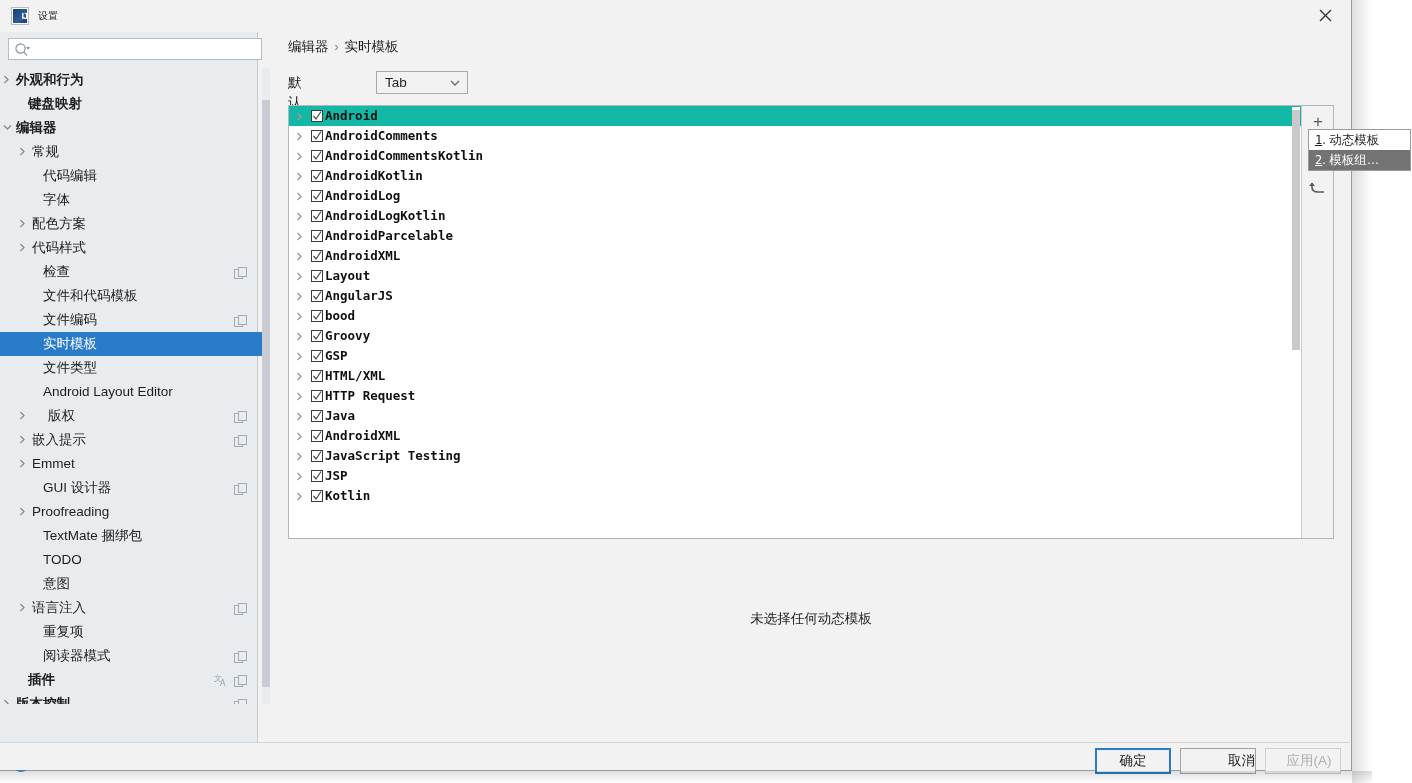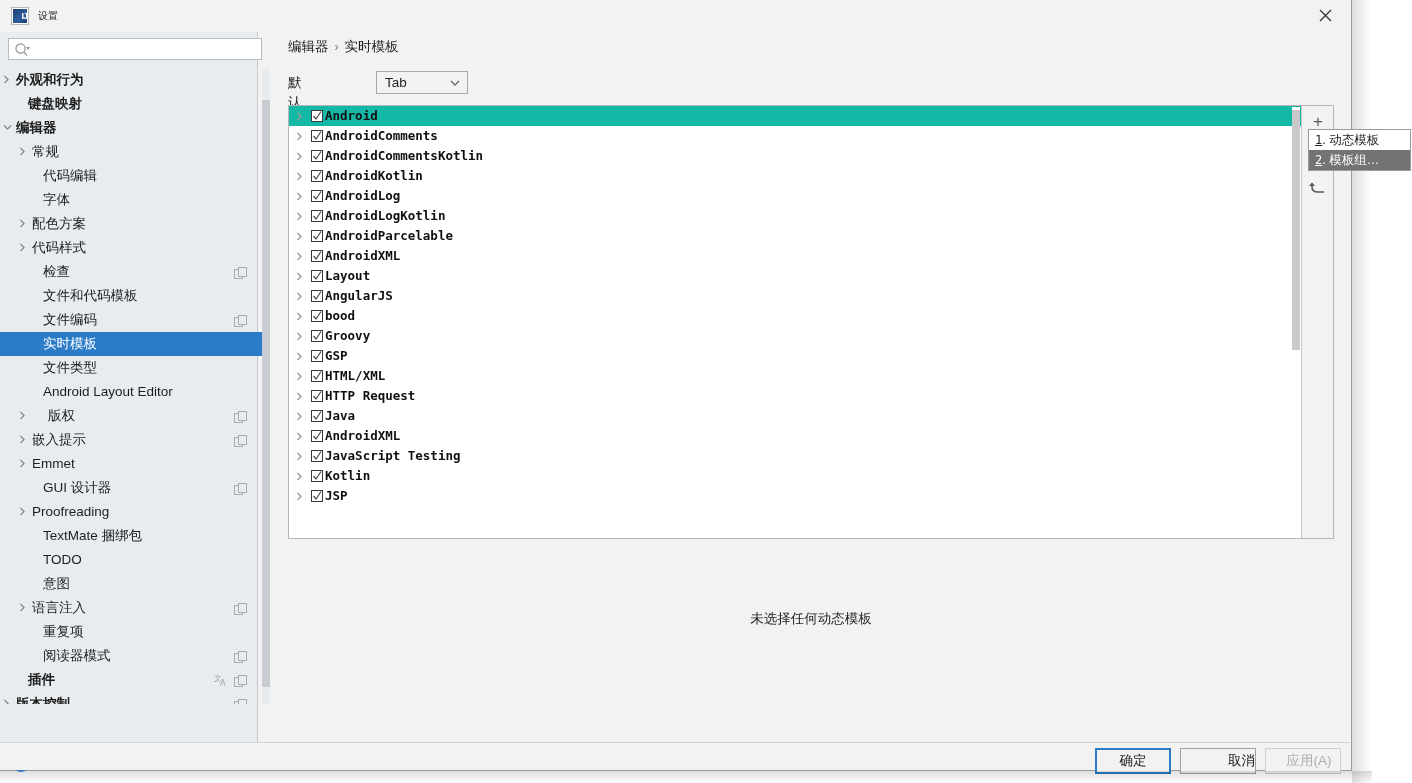--- a/index.html
+++ b/index.html
@@ -955,34 +955,34 @@
               <span class="lr-arrow">
                 <svg width="7" height="9" viewBox="0 0 7 9">
                   <path d="M1.5 1 L5 4.5 L1.5 8" fill="none" stroke="#9b9b9b" stroke-width="1.4"></path>
                 </svg>
               </span>
               <span class="lr-check">
                 <svg width="10" height="10" viewBox="0 0 10 10">
                   <path d="M1.5 5 L4 8 L9 0.5" fill="none" stroke="#4a4a4a" stroke-width="1.2"></path>
                 </svg>
               </span>
+              <span class="lr-label">JSP</span>
+            </div>
+            <div class="list-row">
+              <span class="lr-arrow">
+                <svg width="7" height="9" viewBox="0 0 7 9">
+                  <path d="M1.5 1 L5 4.5 L1.5 8" fill="none" stroke="#9b9b9b" stroke-width="1.4"></path>
+                </svg>
+              </span>
+              <span class="lr-check">
+                <svg width="10" height="10" viewBox="0 0 10 10">
+                  <path d="M1.5 5 L4 8 L9 0.5" fill="none" stroke="#4a4a4a" stroke-width="1.2"></path>
+                </svg>
+              </span>
               <span class="lr-label">Kotlin</span>
-            </div>
-            <div class="list-row">
-              <span class="lr-arrow">
-                <svg width="7" height="9" viewBox="0 0 7 9">
-                  <path d="M1.5 1 L5 4.5 L1.5 8" fill="none" stroke="#9b9b9b" stroke-width="1.4"></path>
-                </svg>
-              </span>
-              <span class="lr-check">
-                <svg width="10" height="10" viewBox="0 0 10 10">
-                  <path d="M1.5 5 L4 8 L9 0.5" fill="none" stroke="#4a4a4a" stroke-width="1.2"></path>
-                </svg>
-              </span>
-              <span class="lr-label">JSP</span>
             </div>
           </div>
 
         <div class="list-vscroll">
           <div class="list-vthumb"></div>
         </div>
 
         <div class="list-toolbar">
           <div class="tb-btn add">
             <div class="tb-glyph">+</div>

